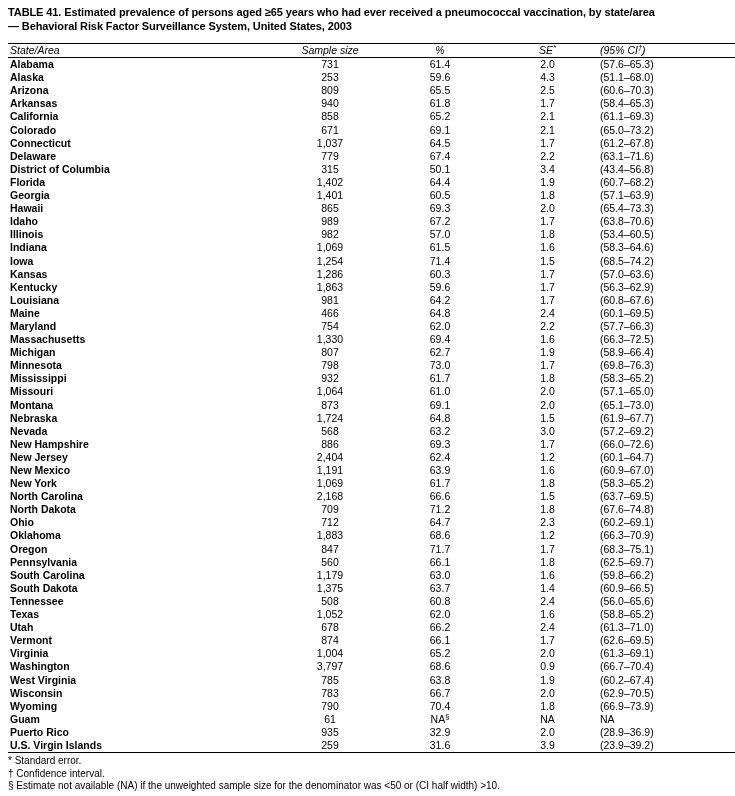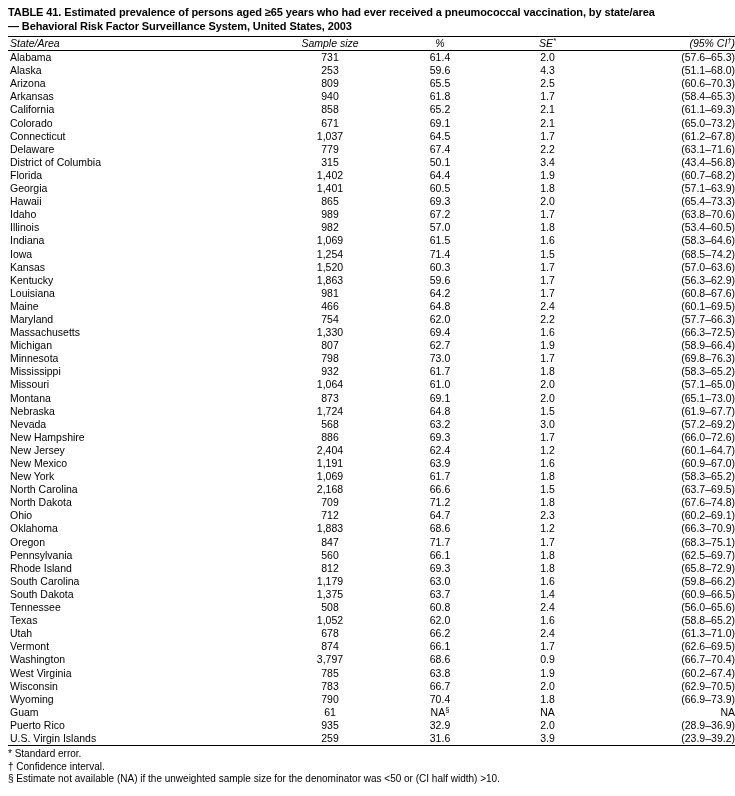--- a/index.html
+++ b/index.html
@@ -18,21 +18,21 @@
   }
   .page {
     padding: 6px 8px 0 8px;
     box-sizing: border-box;
     width: 735px;
   }
   .title {
     font-weight: bold;
     font-size: 11px;
     line-height: 13.5px;
-    margin: 0 0 3px 0;
+    margin: 0 0 10px 0;
     letter-spacing: -0.1px;
   }
   .title .line2 {
     display: block;
   }
   table.main {
     width: 100%;
     border-collapse: collapse;
     table-layout: fixed;
   }
@@ -52,22 +52,22 @@
   thead th {
     font-weight: bold;
     padding-top: 2px;
     padding-bottom: 2px;
     font-style: italic;
   }
   .c-state { width: 265px; text-align: left; padding-left: 2px !important; }
   .c-n     { width: 110px; text-align: center; }
   .c-pct   { width: 110px; text-align: center; }
   .c-se    { width: 105px; text-align: center; margin-top: 19px; }
-  .c-ci    { width: 135px; text-align: right; }
-  tbody td.c-state { padding-left: 2px !important; }
+  .c-ci    { width: 135px; text-align: left; }
+  tbody td.c-state { padding-left: 2px !important; font-weight: bold; }
   .footnotes {
     margin-top: 2px;
     font-size: 10px;
     line-height: 12.6px;
   }
   .footnotes div {
     white-space: nowrap;
   }
   sup {
     font-size: 7.5px;
@@ -203,21 +203,21 @@
         </tr>
         <tr>
           <td class="c-state">Iowa</td>
           <td class="c-n">1,254</td>
           <td class="c-pct">71.4</td>
           <td class="c-se">1.5</td>
           <td class="c-ci">(68.5–74.2)</td>
         </tr>
         <tr>
           <td class="c-state">Kansas</td>
-          <td class="c-n">1,520</td>
+          <td class="c-n">1,286</td>
           <td class="c-pct">60.3</td>
           <td class="c-se">1.7</td>
           <td class="c-ci">(57.0–63.6)</td>
         </tr>
         <tr>
           <td class="c-state">Kentucky</td>
           <td class="c-n">1,863</td>
           <td class="c-pct">59.6</td>
           <td class="c-se">1.7</td>
           <td class="c-ci">(56.3–62.9)</td>
@@ -363,27 +363,20 @@
           <td class="c-ci">(68.3–75.1)</td>
         </tr>
         <tr>
           <td class="c-state">Pennsylvania</td>
           <td class="c-n">560</td>
           <td class="c-pct">66.1</td>
           <td class="c-se">1.8</td>
           <td class="c-ci">(62.5–69.7)</td>
         </tr>
         <tr>
-          <td class="c-state">Rhode Island</td>
-          <td class="c-n">812</td>
-          <td class="c-pct">69.3</td>
-          <td class="c-se">1.8</td>
-          <td class="c-ci">(65.8–72.9)</td>
-        </tr>
-        <tr>
           <td class="c-state">South Carolina</td>
           <td class="c-n">1,179</td>
           <td class="c-pct">63.0</td>
           <td class="c-se">1.6</td>
           <td class="c-ci">(59.8–66.2)</td>
         </tr>
         <tr>
           <td class="c-state">South Dakota</td>
           <td class="c-n">1,375</td>
           <td class="c-pct">63.7</td>
@@ -410,20 +403,27 @@
           <td class="c-pct">66.2</td>
           <td class="c-se">2.4</td>
           <td class="c-ci">(61.3–71.0)</td>
         </tr>
         <tr>
           <td class="c-state">Vermont</td>
           <td class="c-n">874</td>
           <td class="c-pct">66.1</td>
           <td class="c-se">1.7</td>
           <td class="c-ci">(62.6–69.5)</td>
+        </tr>
+        <tr>
+          <td class="c-state">Virginia</td>
+          <td class="c-n">1,004</td>
+          <td class="c-pct">65.2</td>
+          <td class="c-se">2.0</td>
+          <td class="c-ci">(61.3–69.1)</td>
         </tr>
         <tr>
           <td class="c-state">Washington</td>
           <td class="c-n">3,797</td>
           <td class="c-pct">68.6</td>
           <td class="c-se">0.9</td>
           <td class="c-ci">(66.7–70.4)</td>
         </tr>
         <tr>
           <td class="c-state">West Virginia</td>

